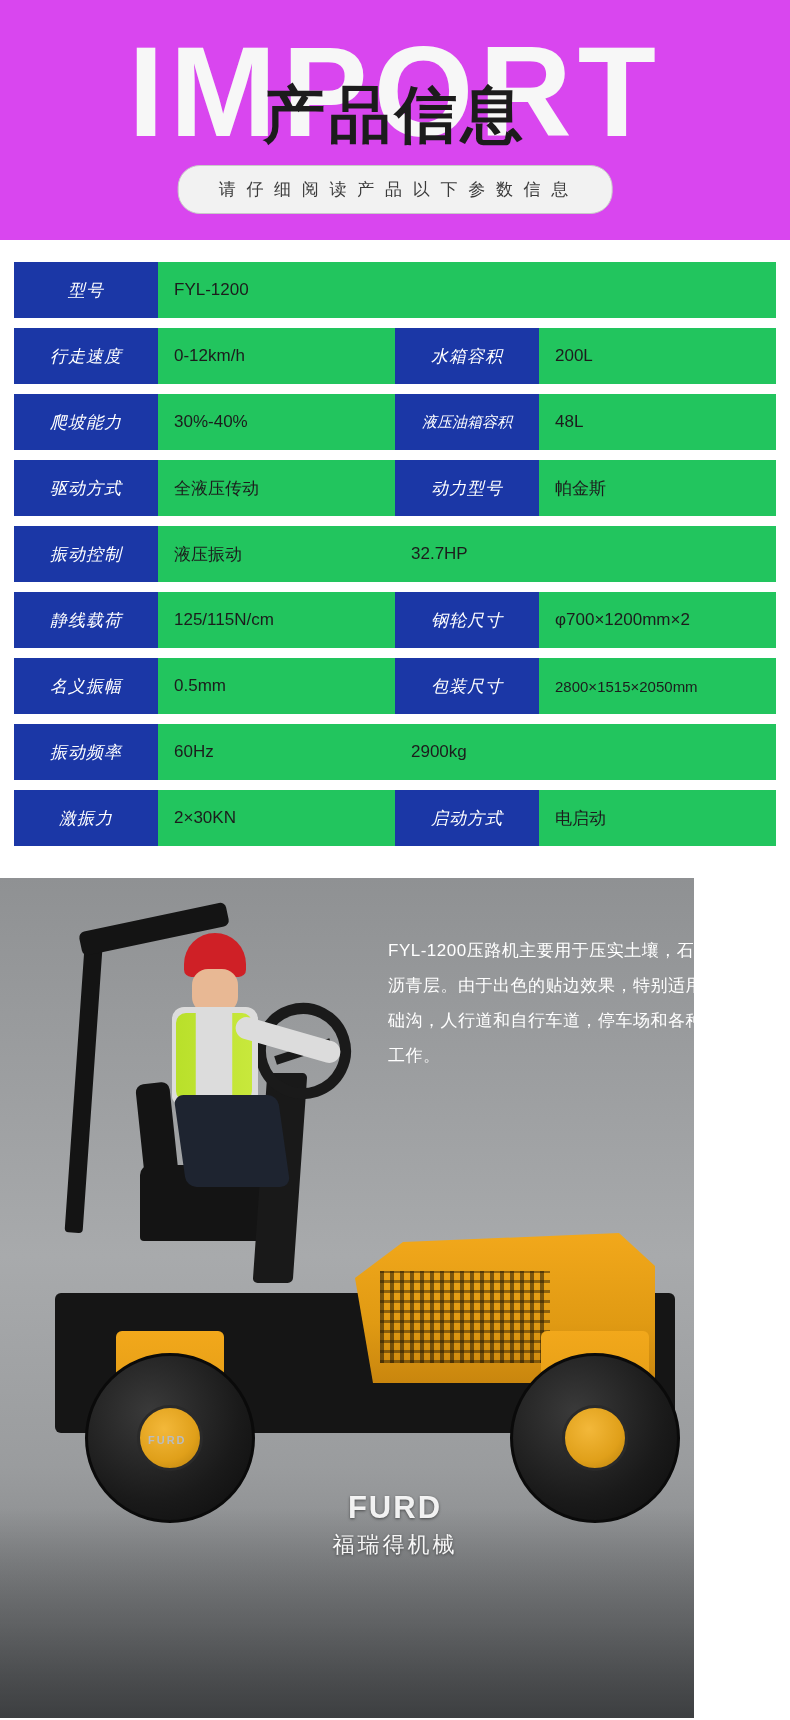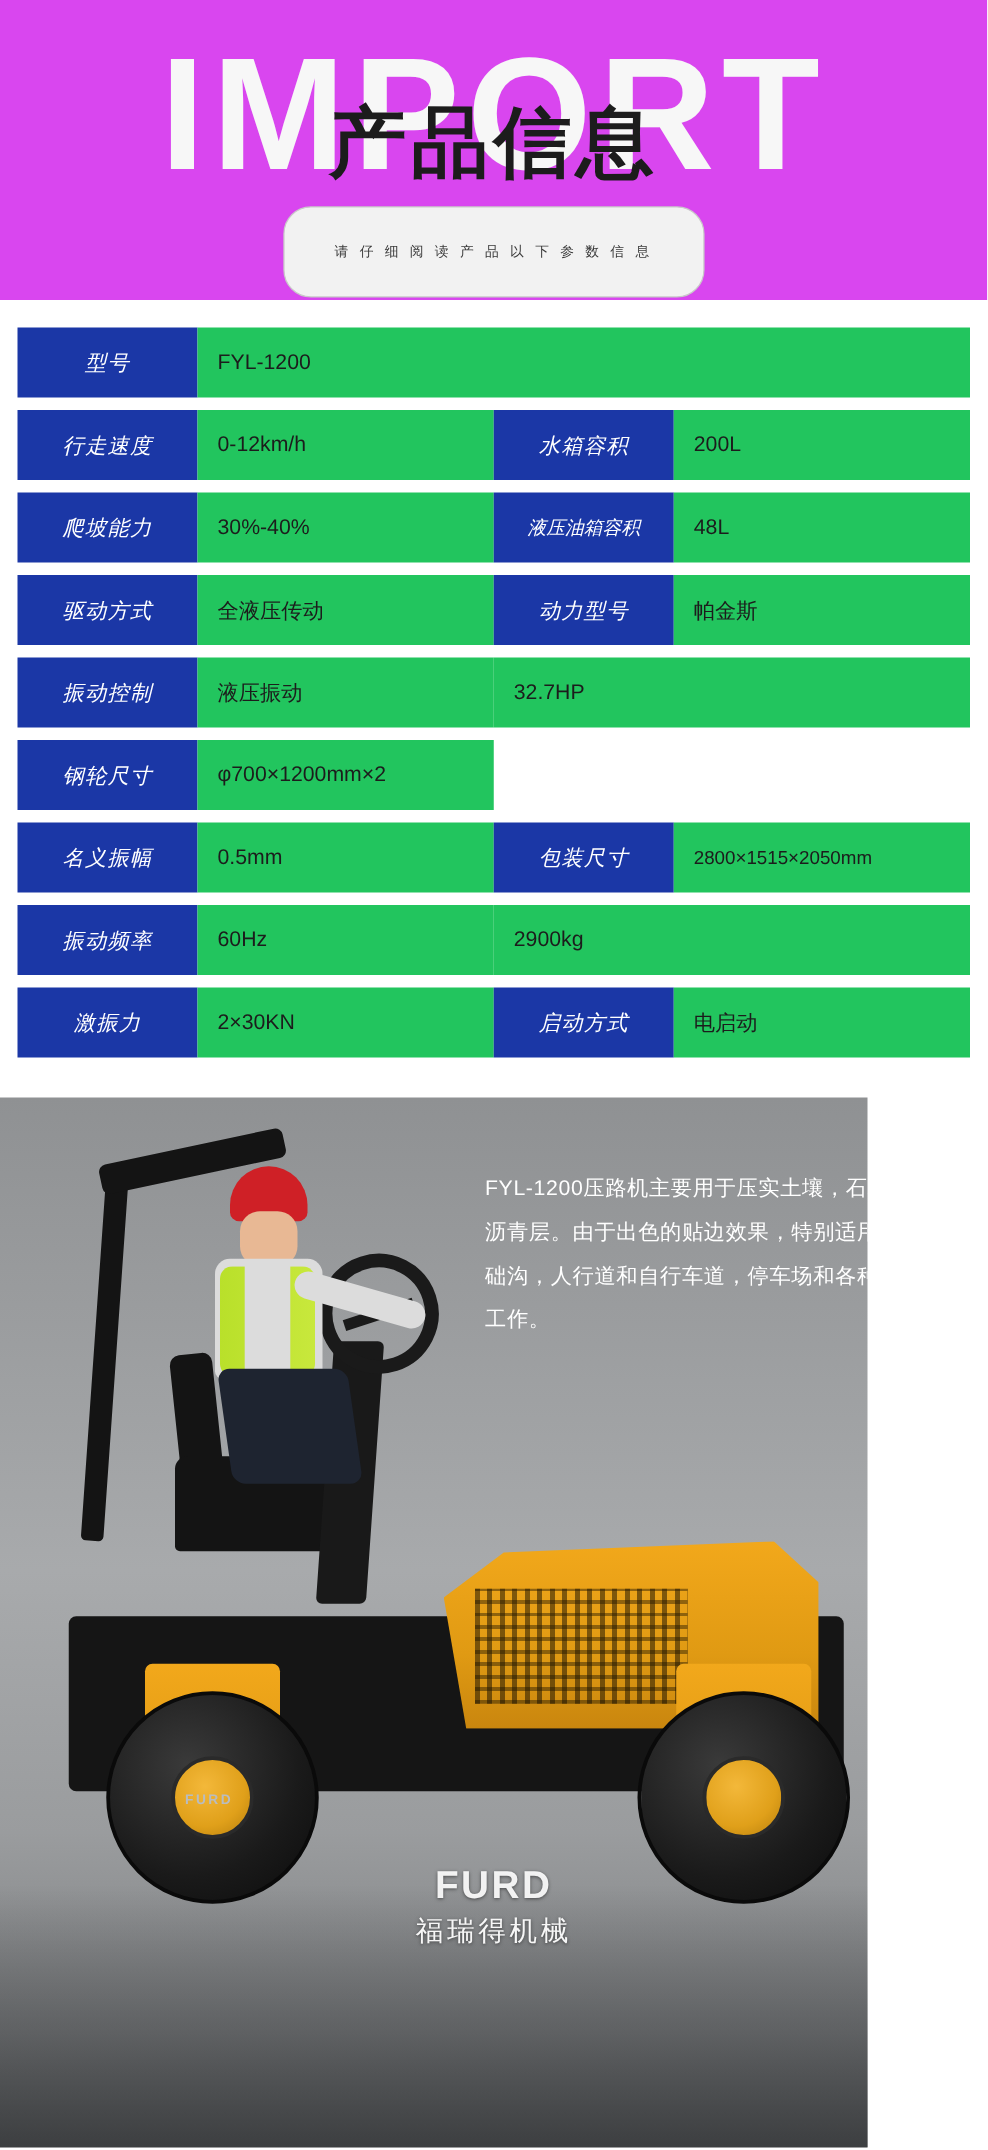--- a/index.html
+++ b/index.html
@@ -48,25 +48,25 @@
     font-weight: bold;
     color: #1c1c1c;
     letter-spacing: 4px;
     line-height: 1.2;
   }
   .header-sub {
     position: absolute;
     top: 165px;
     left: 50%;
     transform: translateX(-50%);
-    padding: 28px 40px;
+    padding: 12px 40px;
     border: 1px solid #c9c9c9;
     border-radius: 22px;
     background: #f2f2f2;
-    font-size: 11px;
+    font-size: 17px;
     color: #3a3a3a;
     letter-spacing: 3px;
     white-space: nowrap;
   }
 
   
   .specs {
     position: relative;
     width: 790px;
     padding: 22px 14px 22px 14px;
@@ -363,20 +363,24 @@
         <div class="spec-label">振动控制</div>
         <div class="spec-value">液压振动</div>
       </div>
       <div class="spec-pair">
         <div class="spec-value">32.7HP</div>
       </div>
     </div>
 
     <div class="spec-row">
       <div class="spec-pair">
+        <div class="spec-label">静线载荷</div>
+        <div class="spec-value">125/115N/cm</div>
+      </div>
+      <div class="spec-pair">
         <div class="spec-label">钢轮尺寸</div>
         <div class="spec-value">φ700×1200mm×2</div>
       </div>
     </div>
 
     <div class="spec-row">
       <div class="spec-pair">
         <div class="spec-label">名义振幅</div>
         <div class="spec-value">0.5mm</div>
       </div>

